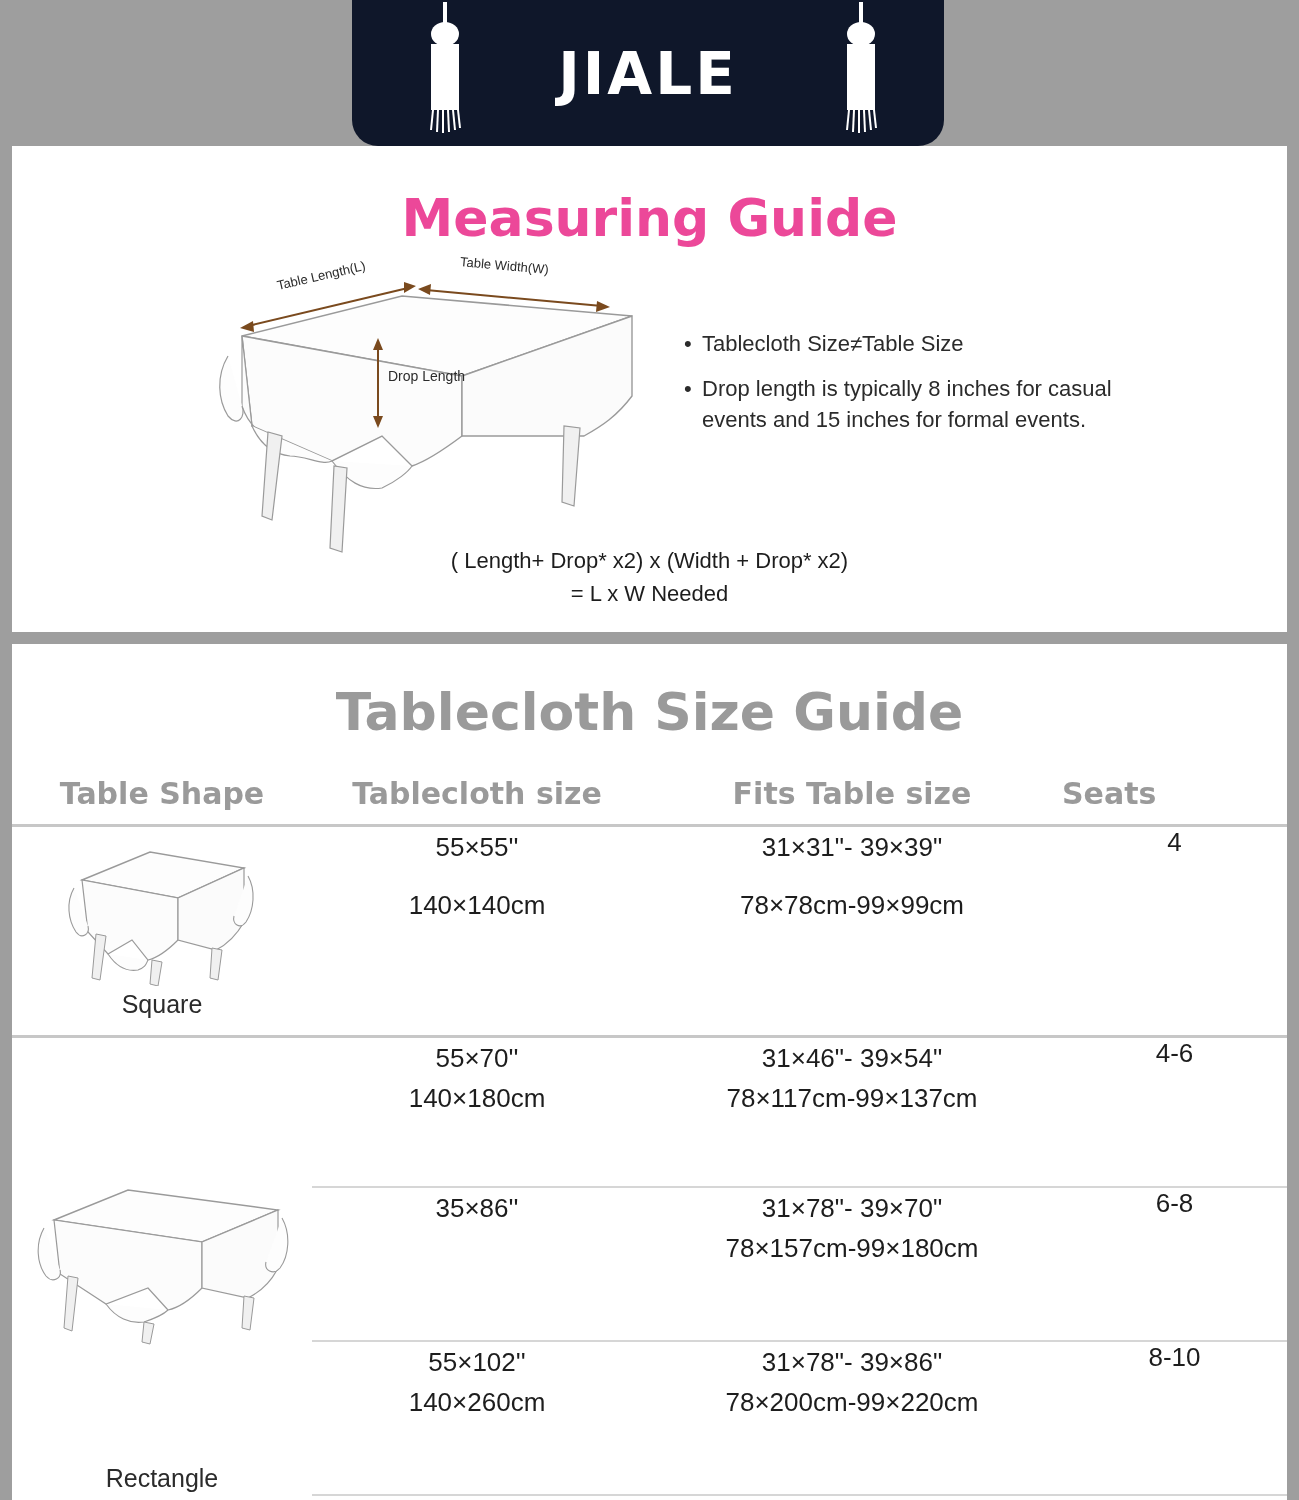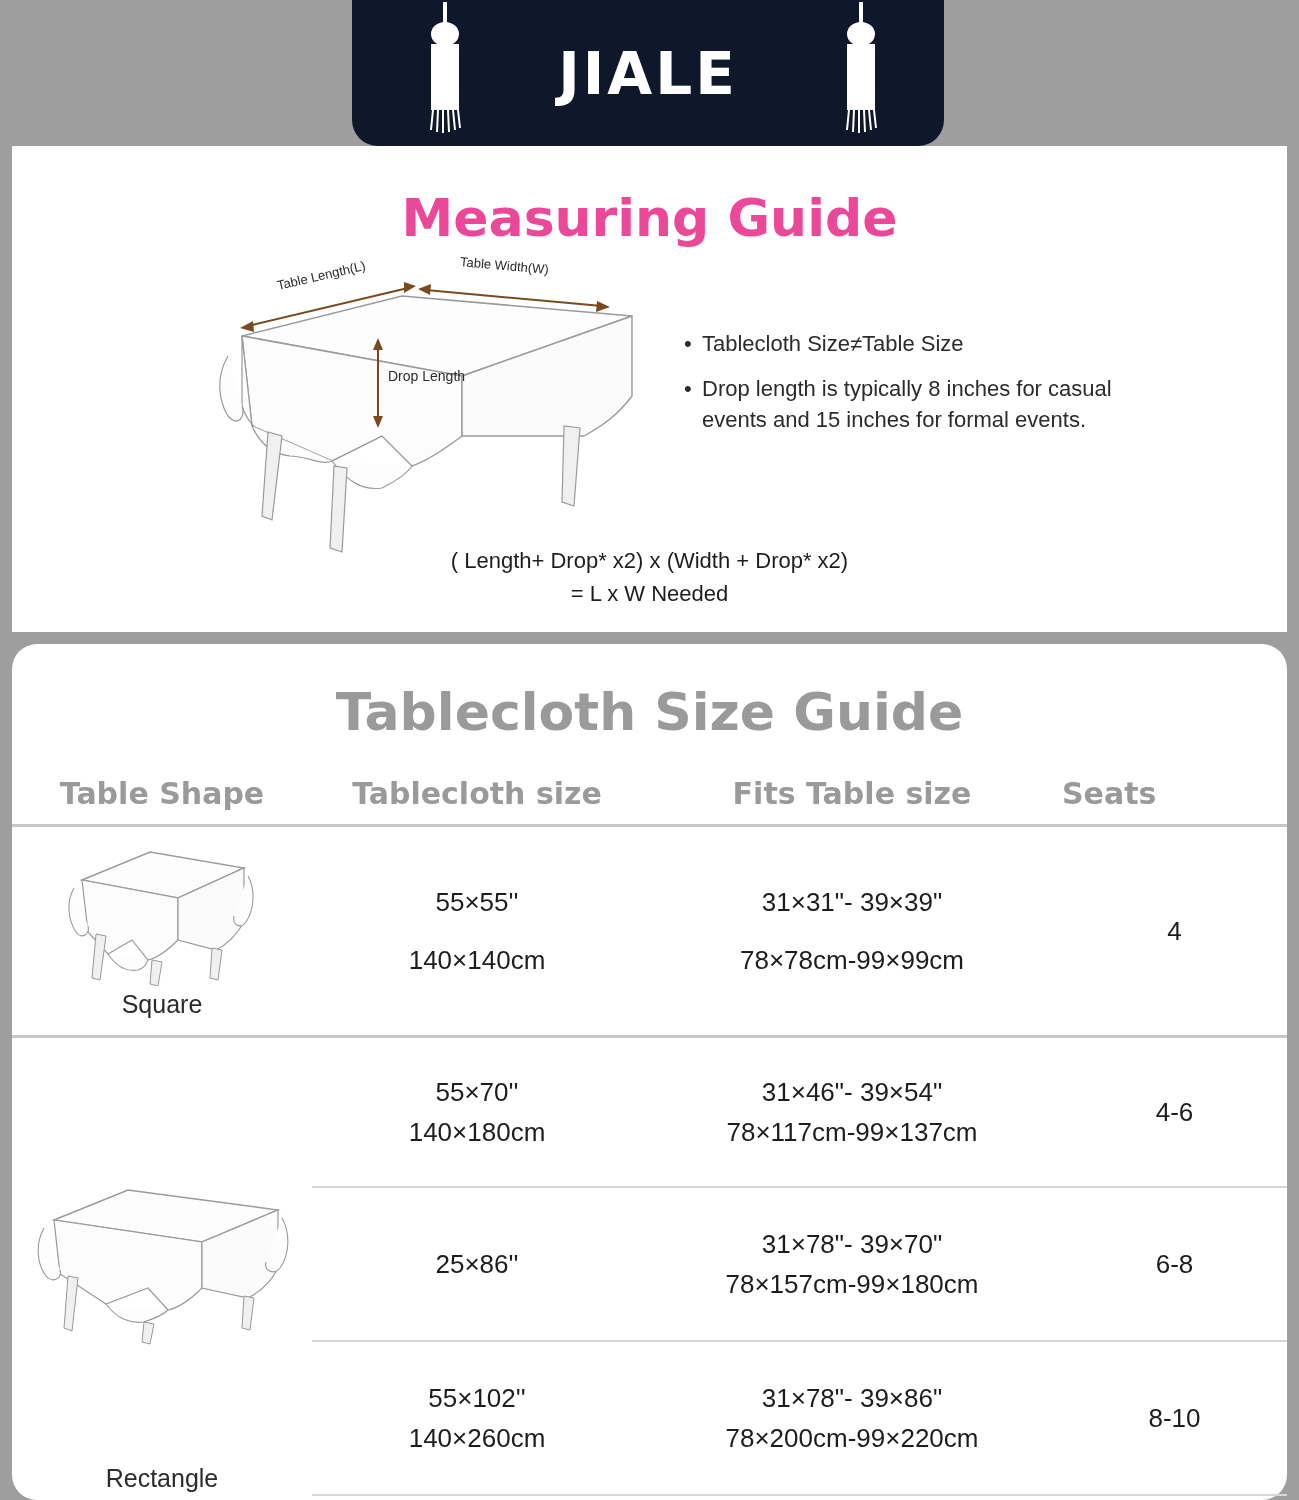--- a/index.html
+++ b/index.html
@@ -52,21 +52,20 @@
     width: 1275px;
     background: #ffffff;
   }
   .panel-top {
     top: 146px;
     height: 486px;
   }
   .panel-bottom {
     top: 644px;
     height: 856px;
-    border-radius: 25px;
   }
 
   .measuring-title {
     position: absolute;
     left: 0; right: 0;
     top: 42px;
     text-align: center;
     color: #ec4899;
     font-size: 52px;
     font-weight: bold;
@@ -163,21 +162,21 @@
   .shape-label {
     color: #2b2b2b;
     font-size: 25px;
     margin-top: 4px;
   }
   .rows-cell {
     width: 975px;
   }
   .row-line {
     display: flex;
-    align-items: center;
+    align-items: flex-start;
     border-bottom: 2px solid #d6d6d6;
     box-sizing: border-box;
   }
   .row-line:last-child { border-bottom: none; }
   .cell-multi {
     text-align: center;
     color: #1d1d1d;
     font-size: 26px;
     line-height: 1.55;
   }
@@ -344,21 +343,21 @@
           </div>
           <div class="c3 cell-multi">
             <div>31×46"- 39×54"</div>
             <div>78×117cm-99×137cm</div>
           </div>
           <div class="c4 cell-seats">4-6</div>
         </div>
 
         <div class="row-line rect-row">
           <div class="c2 cell-multi">
-            <div>25×86''</div>
+            <div>35×86''</div>
           </div>
           <div class="c3 cell-multi">
             <div>31×78"- 39×70"</div>
             <div>78×157cm-99×180cm</div>
           </div>
           <div class="c4 cell-seats">6-8</div>
         </div>
 
         <div class="row-line rect-row">
           <div class="c2 cell-multi">

